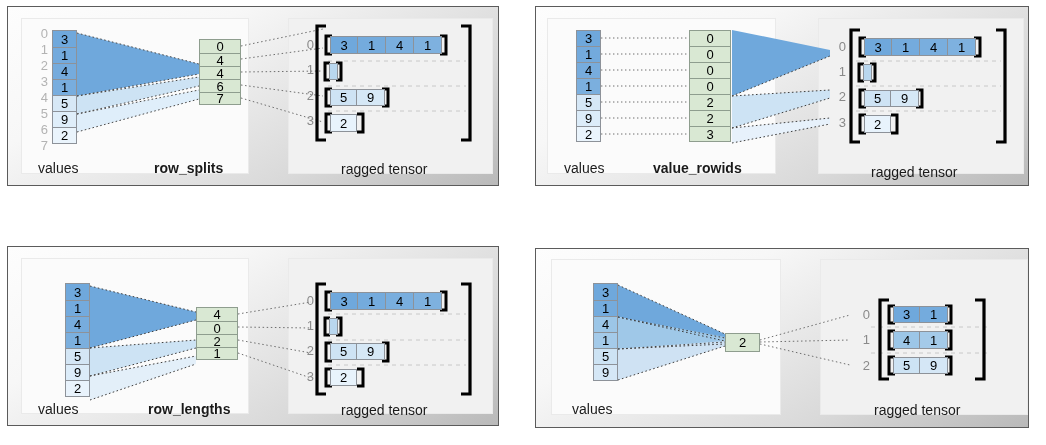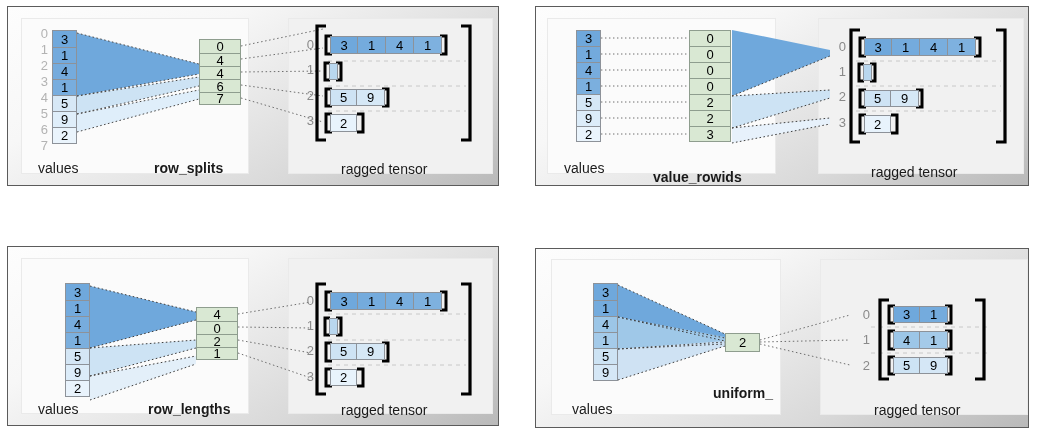--- a/index.html
+++ b/index.html
@@ -272,21 +272,21 @@
     </div>
     <div style="position:absolute;left:341px;top:90px;display:flex;">
       <div class="cell" style="width:27px;height:17px;border-bottom:1px solid #8d9299;background:#cee3f4;">5</div>
       <div class="cell" style="width:28px;height:17px;border-left:none;border-bottom:1px solid #8d9299;background:#d6e8f6;">9</div>
     </div>
     <div style="position:absolute;left:341px;top:115px;display:flex;">
       <div class="cell" style="width:27px;height:18px;border-bottom:1px solid #8d9299;background:#e8f3fc;">2</div>
     </div>
 
     <div class="cap" style="left:41px;top:161px;">values</div>
-    <div class="cap b" style="left:130px;top:170px;text-align:center;">value_rowids</div>
+    <div class="cap b" style="left:130px;top:161px;text-align:center;">value_rowids</div>
     <div class="cap" style="left:348px;top:165px;">ragged tensor</div>
   </div>
 
   <div class="panel p3">
     <div class="card"></div>
 
     <div class="ibox left" style="left:21px;top:36px;width:228px;height:156px;"></div>
     <div class="ibox right" style="left:288px;top:36px;width:205px;height:156px;"></div>
 
     <div class="svgwrap">
@@ -441,17 +441,16 @@
     <div style="position:absolute;left:370px;top:109px;display:flex;">
       <div class="cell" style="width:27px;height:18px;border-bottom:1px solid #8d9299;background:#9cc6e7;">4</div>
       <div class="cell" style="width:28px;height:18px;border-left:none;border-bottom:1px solid #8d9299;background:#a4cae9;">1</div>
     </div>
     <div style="position:absolute;left:370px;top:135px;display:flex;">
       <div class="cell" style="width:27px;height:17px;border-bottom:1px solid #8d9299;background:#cde3f4;">5</div>
       <div class="cell" style="width:28px;height:17px;border-left:none;border-bottom:1px solid #8d9299;background:#d5e7f6;">9</div>
     </div>
 
     <div class="cap" style="left:49px;top:180px;">values</div>
-    <div class="cap b ctr" style="left:160px;top:164px;width:120px;">uniform_</div>
     <div class="cap" style="left:351px;top:181px;">ragged tensor</div>
   </div>
 
 </div>
 
 </body></html>

